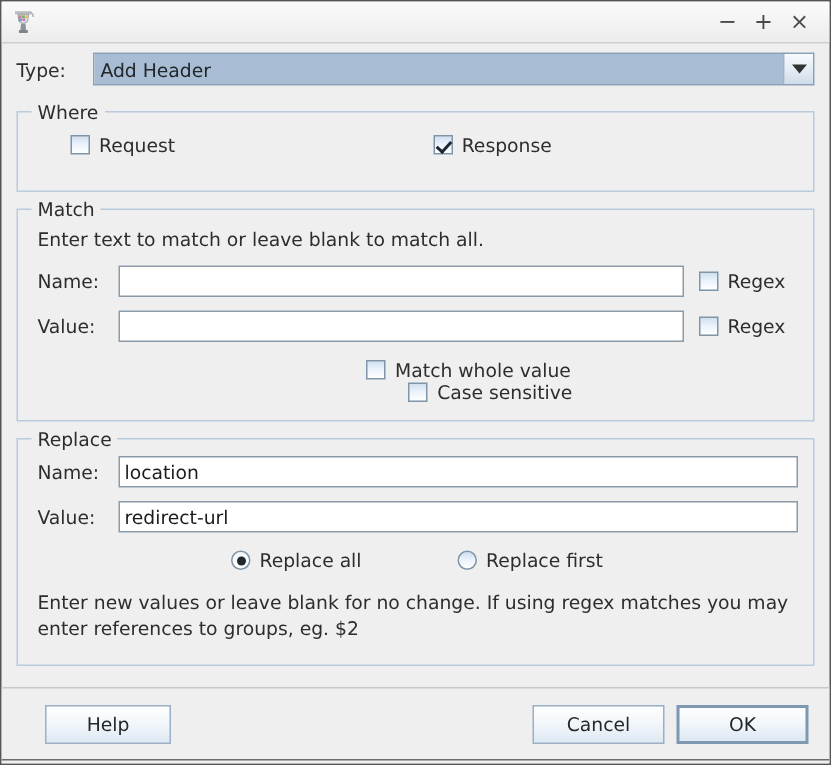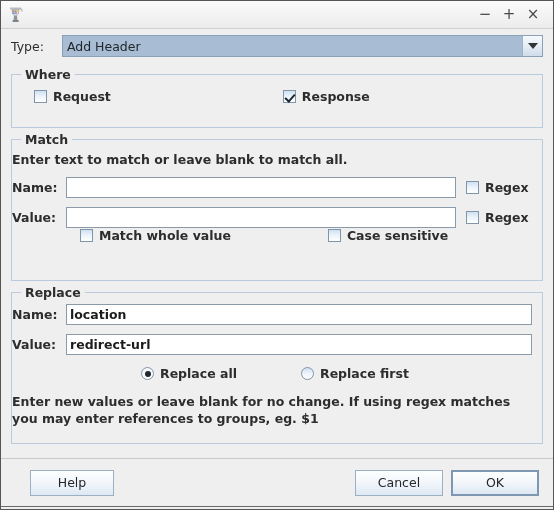--- a/index.html
+++ b/index.html
@@ -128,24 +128,23 @@
     border-left: 5px solid transparent;
     border-right: 5px solid transparent;
     border-top: 6px solid #333;
   }
 
   
   .group {
     position: relative;
     border: 1px solid #b9cbdc;
     margin-top: 11px;
-    padding: 10px 10px 9px 0;
+    padding: 10px 10px 9px 13px;
     box-sizing: border-box;
     background: transparent;
-    font-weight: bold;
   }
   .group > .group-title {
     position: absolute;
     top: -8px;
     left: 9px;
     background: #efefef;
     padding: 0 4px;
     font-size: 12.5px;
     color: #2d2d2d;
     line-height: 16px;
@@ -359,21 +358,21 @@
 
       <div class="row" style="margin-top:9px;">
         <span class="lbl-fixed">Value:</span>
         <div class="tfield" style="flex:1 1 auto; margin-right:10px;" title=""></div>
         <label class="cb-wrap" style="width:66px;">
           <span class="cb"></span>
           <span class="cb-label">Regex</span>
         </label>
       </div>
 
-      <div class="row" style="">
+      <div class="row" style="margin-top:11px;flex-direction:column;">
         <label class="cb-wrap" style="margin-left:68px;">
           <span class="cb"></span>
           <span class="cb-label">Match whole value</span>
         </label>
         <label class="cb-wrap" style="margin-left:97px;">
           <span class="cb"></span>
           <span class="cb-label">Case sensitive</span>
         </label>
       </div>
     </div>
@@ -395,21 +394,21 @@
         <label class="rb-wrap" style="margin-left:129px;">
           <span class="rb selected"></span>
           <span class="rb-label">Replace all</span>
         </label>
         <label class="rb-wrap" style="margin-left:64px;">
           <span class="rb"></span>
           <span class="rb-label">Replace first</span>
         </label>
       </div>
 
-      <div class="hint" style="margin-top:12px; line-height:17px;">Enter new values or leave blank for no change. If using regex matches you may enter references to groups, eg. $1</div>
+      <div class="hint" style="margin-top:12px; line-height:17px;">Enter new values or leave blank for no change. If using regex matches you may enter references to groups, eg. $2</div>
     </div>
 
   </div>
 
   <div class="bottombar">
     <div class="btn wide">Help</div>
     <div class="spacer"></div>
     <div class="btn-right-group">
       <div class="btn">Cancel</div>
       <div class="btn focused">OK</div>

